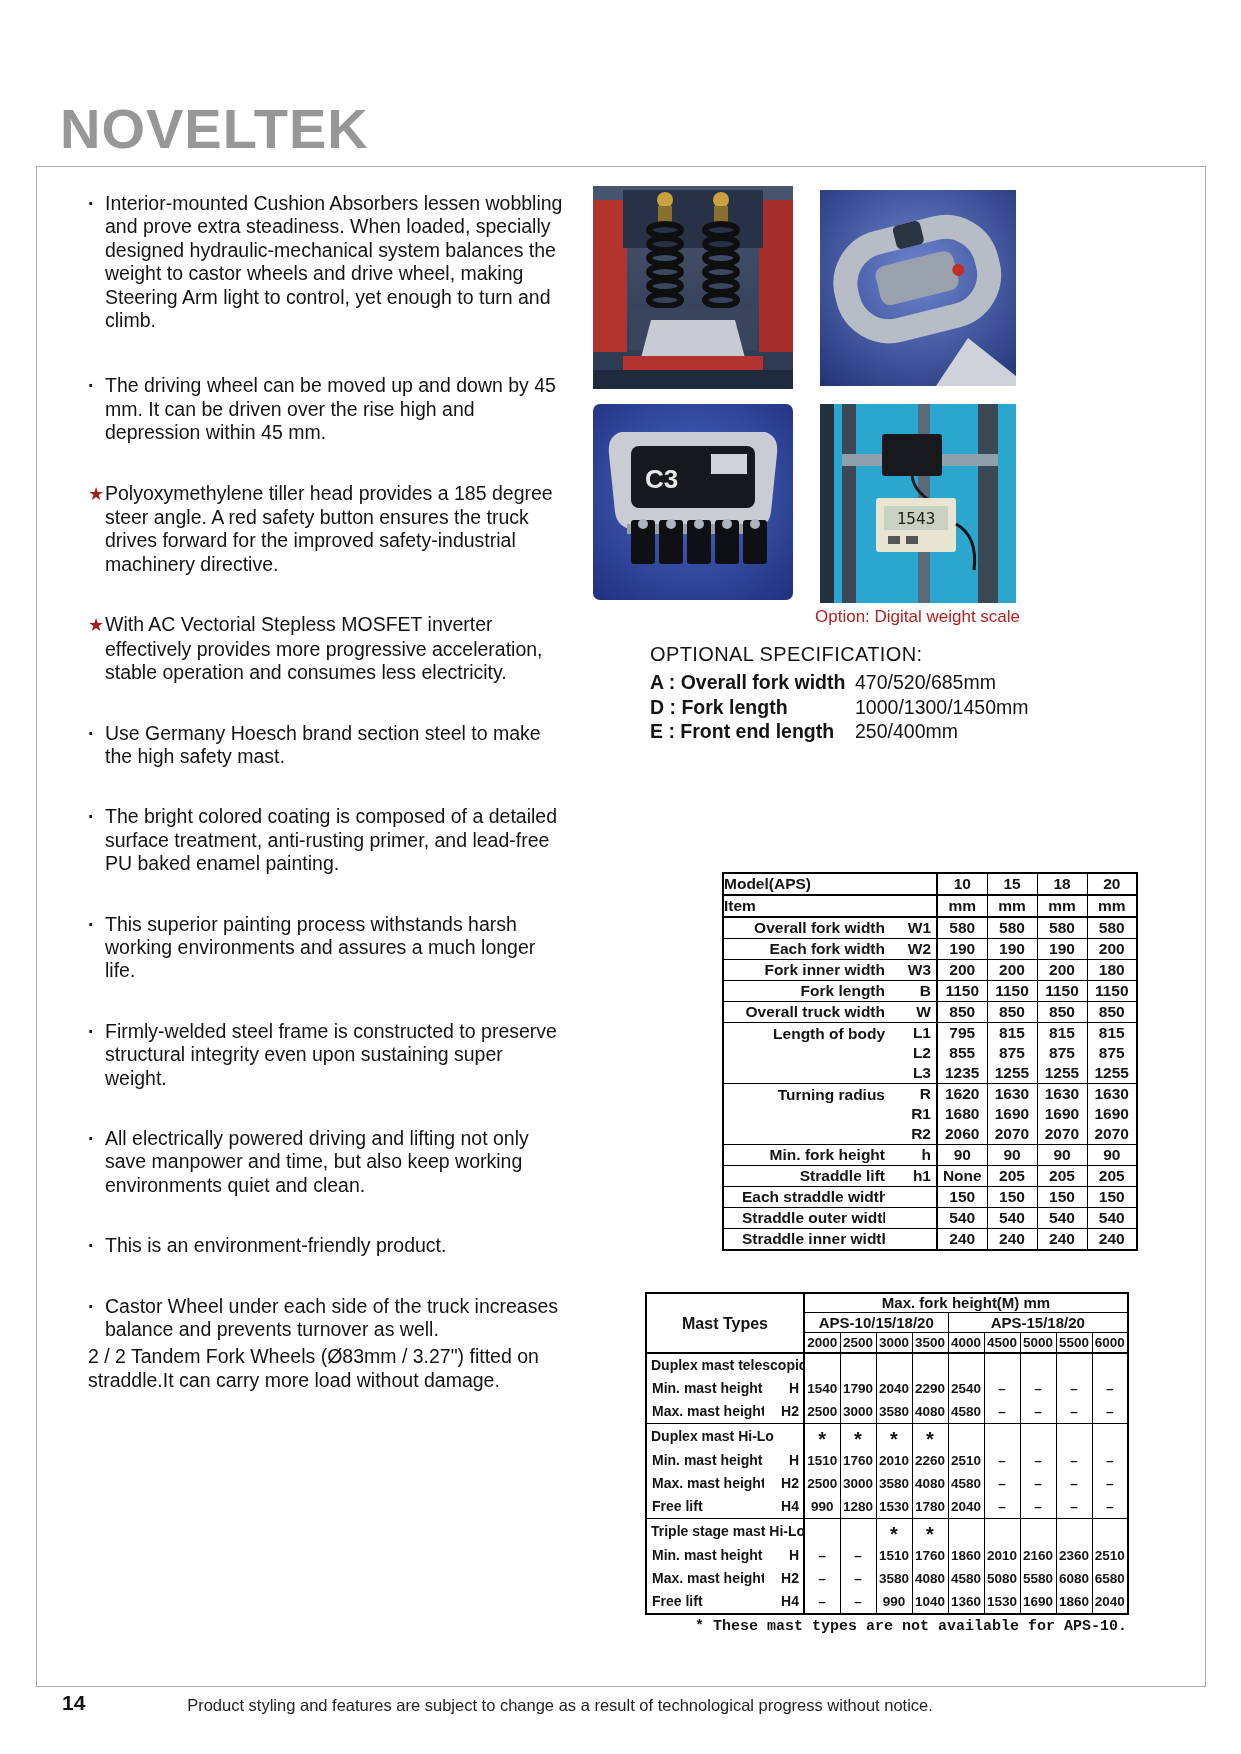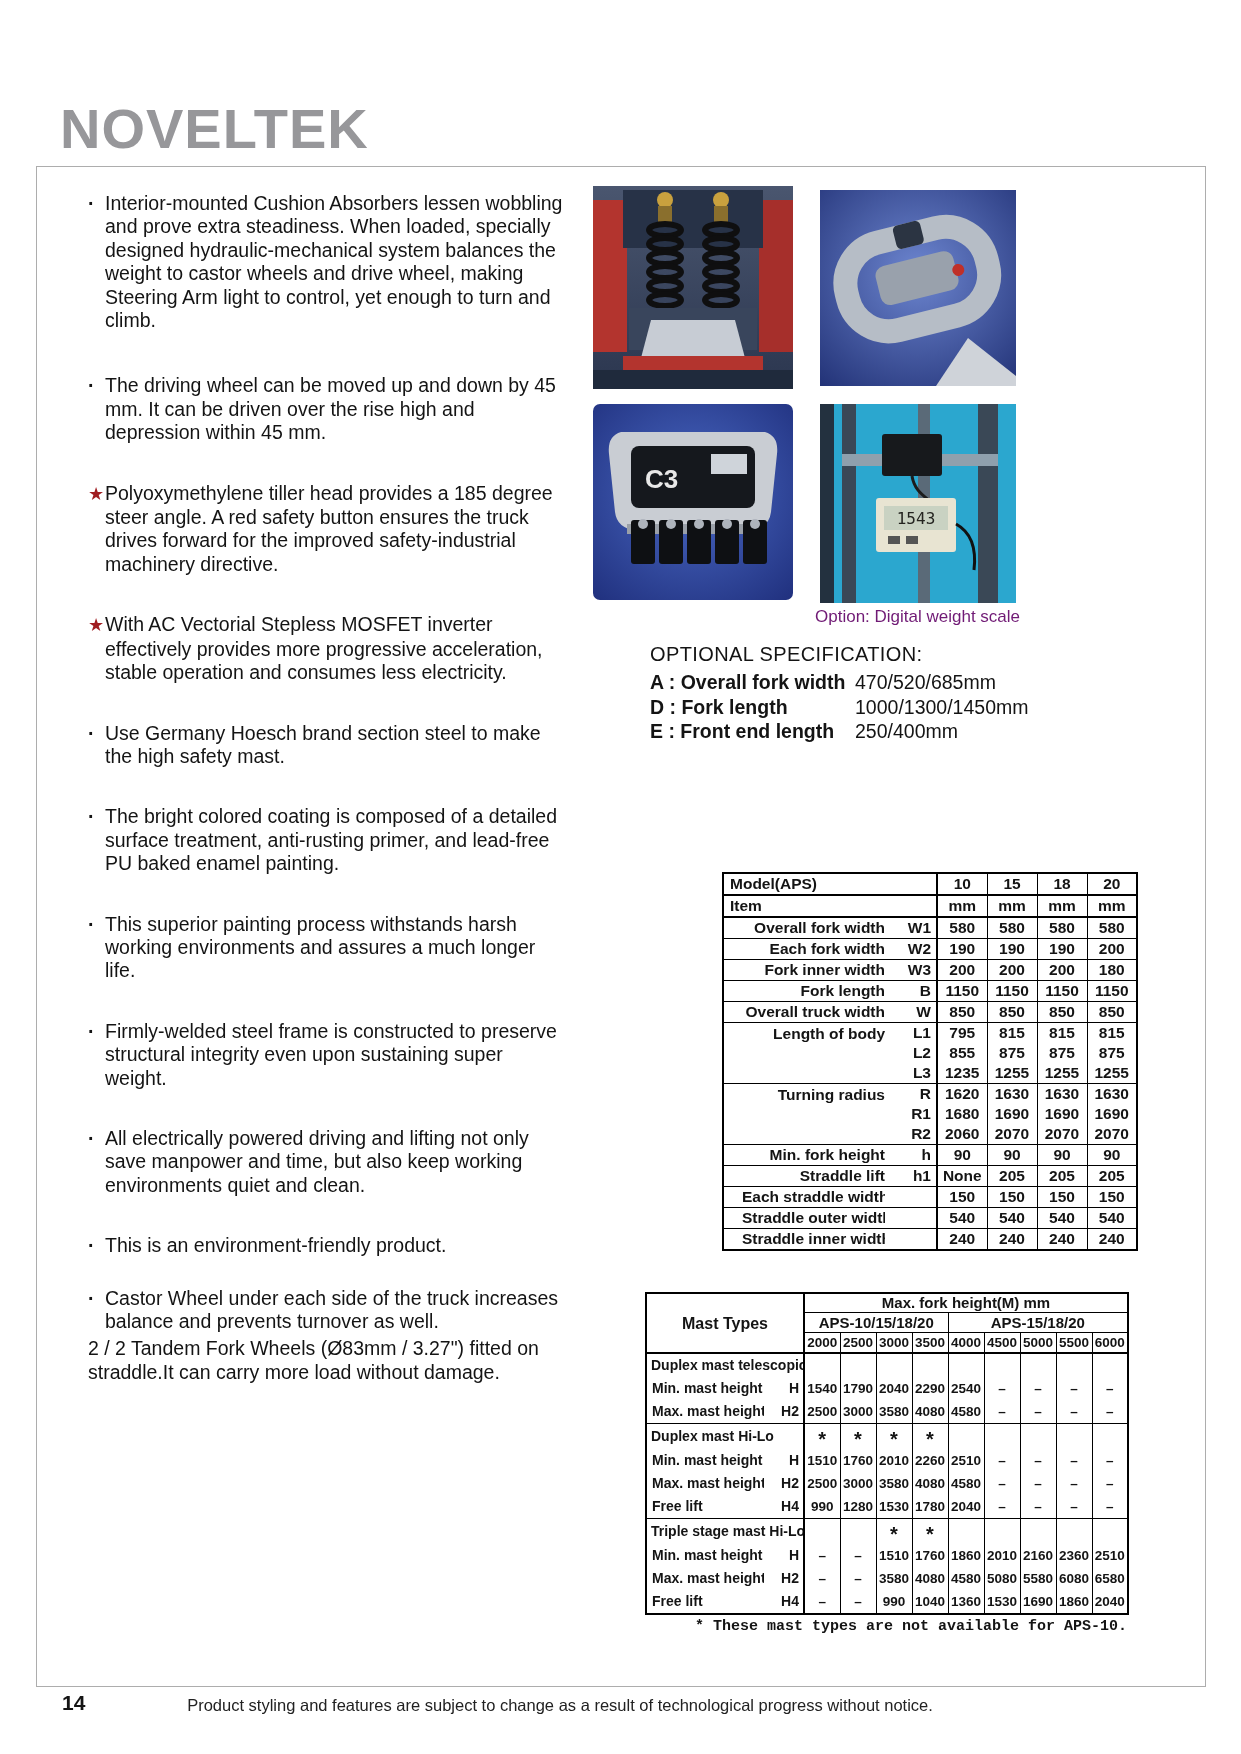--- a/index.html
+++ b/index.html
@@ -8,52 +8,52 @@
   .page { position:relative; width:1241px; height:1754px; background:#fff; margin:0 auto; overflow:hidden; color:#141414; }
 
   .logo { position:absolute; left:60px; top:96px; font-size:56px; font-weight:800; letter-spacing:1px; color:#97979a; }
 
   .content-border { position:absolute; left:36px; top:166px; width:1170px; height:1521px; border:1px solid #adadad; }
 
   
   .features { position:absolute; left:88px; top:192px; width:478px; font-size:19.5px; line-height:23.4px; }
   .feature { margin-bottom:37px; padding-left:17px; text-indent:-17px; }
   .feature:nth-child(1){ margin-bottom:42px; }
-  .feature:nth-child(10){ margin-bottom:29px; }
+  .feature:nth-child(10){ margin-bottom:37px; }
   .feature:nth-child(11){ margin-bottom:4px; }
   .feature.m-none { padding-left:0; text-indent:0; margin-bottom:0; }
   .feature .marker { display:inline-block; width:17px; text-indent:0; }
   .feature.m-star .marker { color:#a01d21; font-size:18px; }
   .feature.m-dot .marker { font-weight:bold; }
 
   
   .photo { position:absolute; overflow:hidden; }
   .photo svg { display:block; width:100%; height:100%; }
   .photo1 { left:593px; top:186px; width:200px; height:203px; }
   .photo2 { left:820px; top:190px; width:196px; height:196px; }
   .photo3 { left:593px; top:404px; width:200px; height:196px;border-radius:7px; }
   .photo4 { left:820px; top:404px; width:196px; height:199px; }
-  .photo-caption { position:absolute; left:815px; top:607px; width:220px; font-size:17px; color:#701a75; }
+  .photo-caption { position:absolute; left:815px; top:607px; width:220px; font-size:17px; color:#b91c1c; }
 
   
   .optspec { position:absolute; left:650px; top:643px; width:420px; }
   .optspec-title { font-size:20px; letter-spacing:.4px; margin-bottom:4px; }
   .os-row { display:flex; font-size:19.5px; line-height:24.5px; }
   .osl { width:205px;font-weight:bold; }
   .osv { flex:1; }
 
   
   table { border-collapse:collapse; position:absolute; table-layout:fixed; }
   #spec-table { left:722px; top:872px; width:414px; border:2px solid #000; font-size:15.5px; font-weight:bold; }
   #spec-table td { border:1px solid #000; height:20px; line-height:20px; vertical-align:middle; overflow:hidden; white-space:nowrap; }
   #spec-table td.val  { text-align:center; padding:0; }
   #spec-table td.name { text-align:right; padding-left:18px; border-right-style:hidden; }
   #spec-table td.name.vt { vertical-align:top; padding-top:1px; }
   #spec-table td.code { text-align:right; padding-right:5px; border-left-style:hidden; border-right-width:2px; }
-  #spec-table td.hcell{ text-align:left; padding-left:6px; border-right-width:2px; }
+  #spec-table td.hcell{ text-align:left; border-right-width:2px; }
   #spec-table tr.hdr td { border-bottom-width:2px; }
   #spec-table tr.cont td { border-top-style:hidden; }
 
   
   #mast-table { left:645px; top:1292px; width:482px; border:2px solid #000; font-size:14px; font-weight:bold; }
   #mast-table td { border:1px solid #000; height:23px; line-height:23px; text-align:center; padding:0; overflow:hidden; white-space:nowrap; }
   #mast-table td.mcorner { font-size:16px; border-right-width:2px; border-bottom-width:2px; }
   #mast-table td.mspan { font-size:15px; height:18px; line-height:18px; }
   #mast-table tr.mh2 td { height:19px; line-height:19px; font-size:15px; }
   #mast-table tr.mh3 td { height:19px; line-height:19px; border-bottom-width:2px; font-size:13.5px; }

